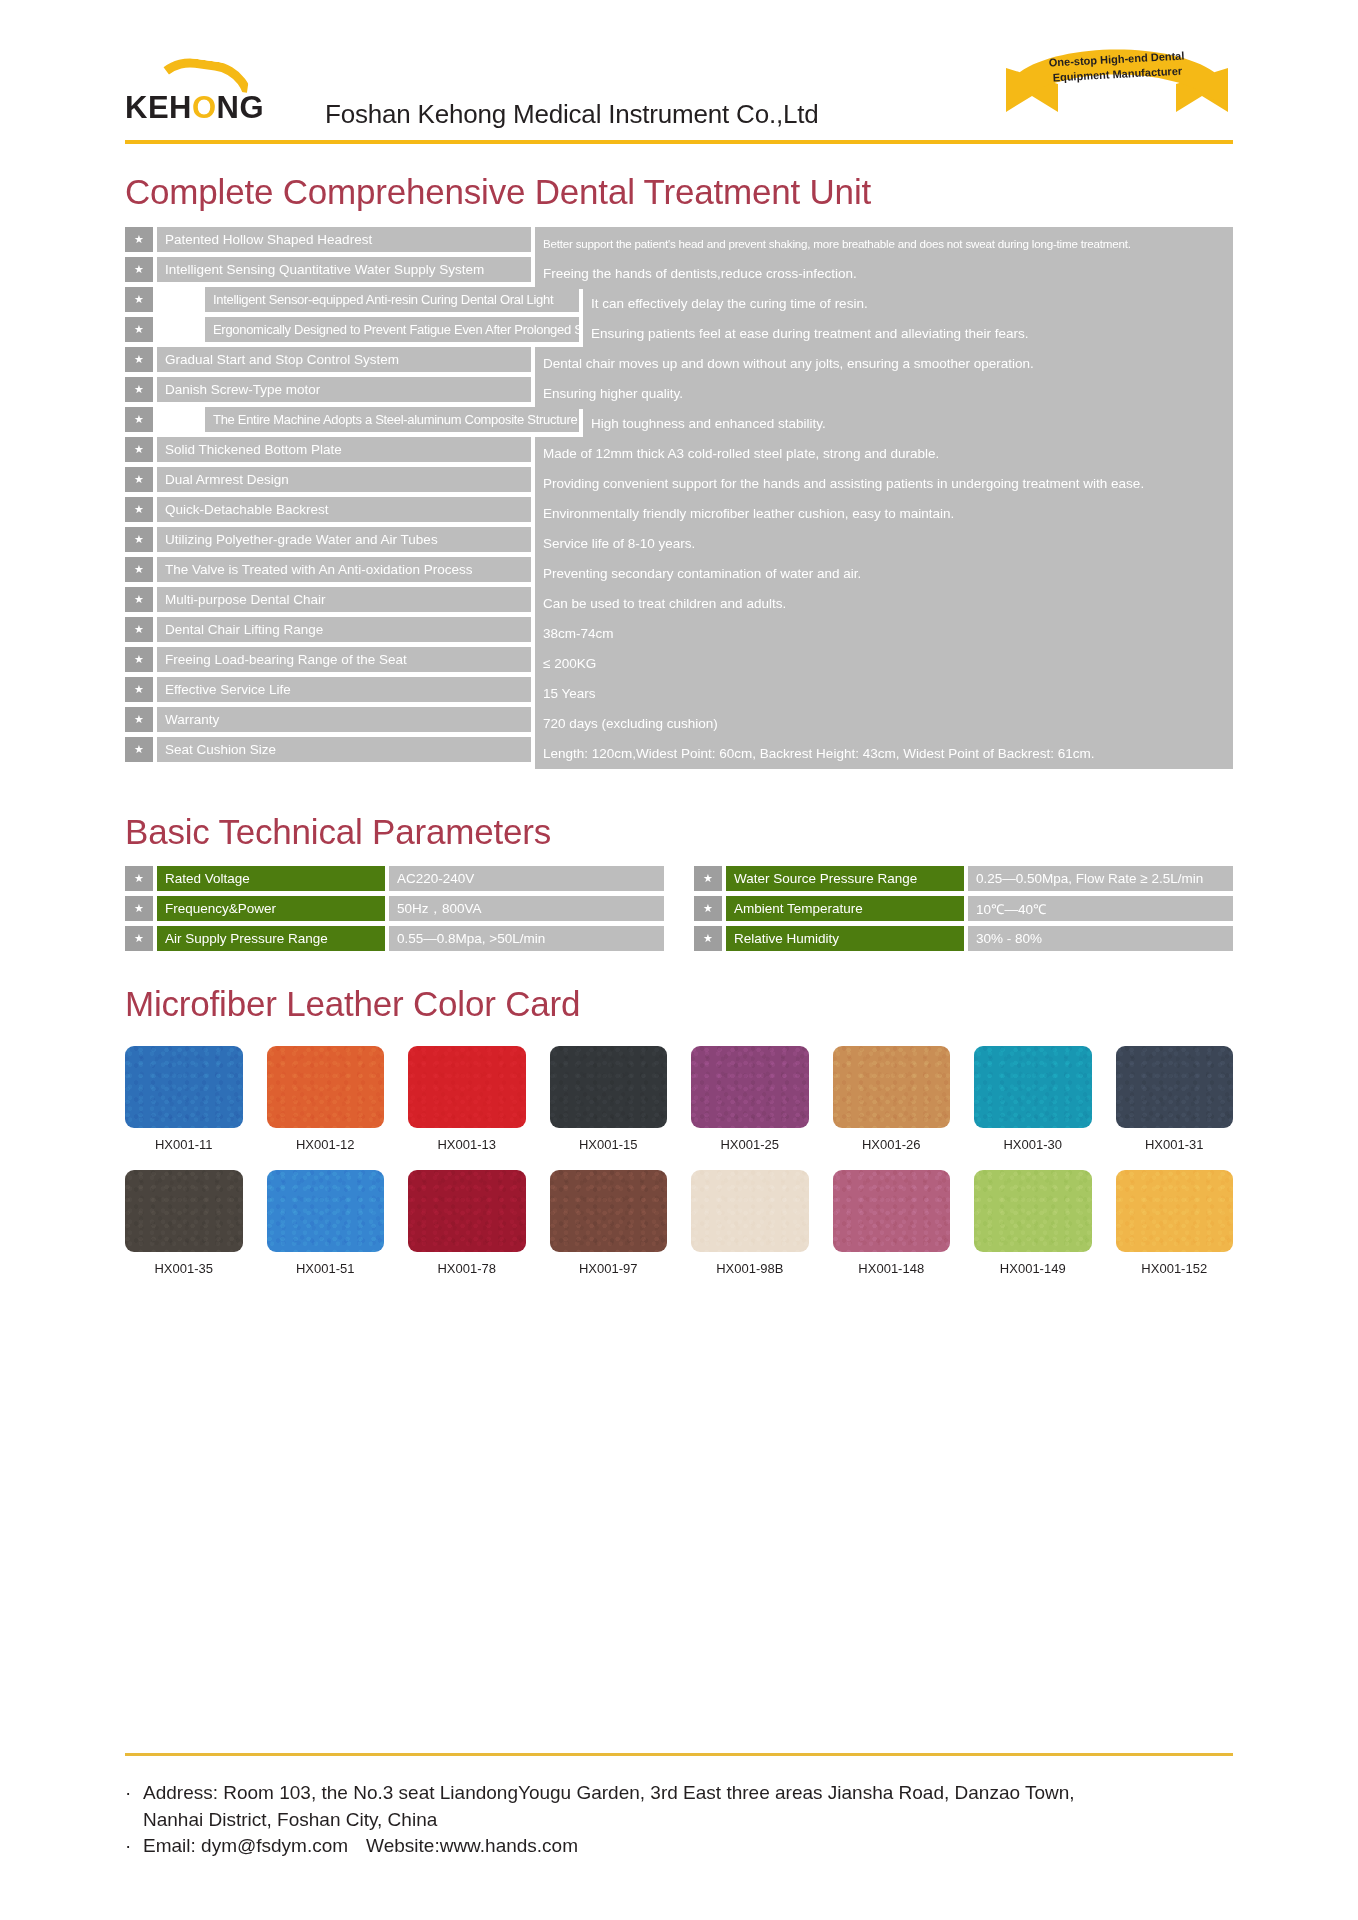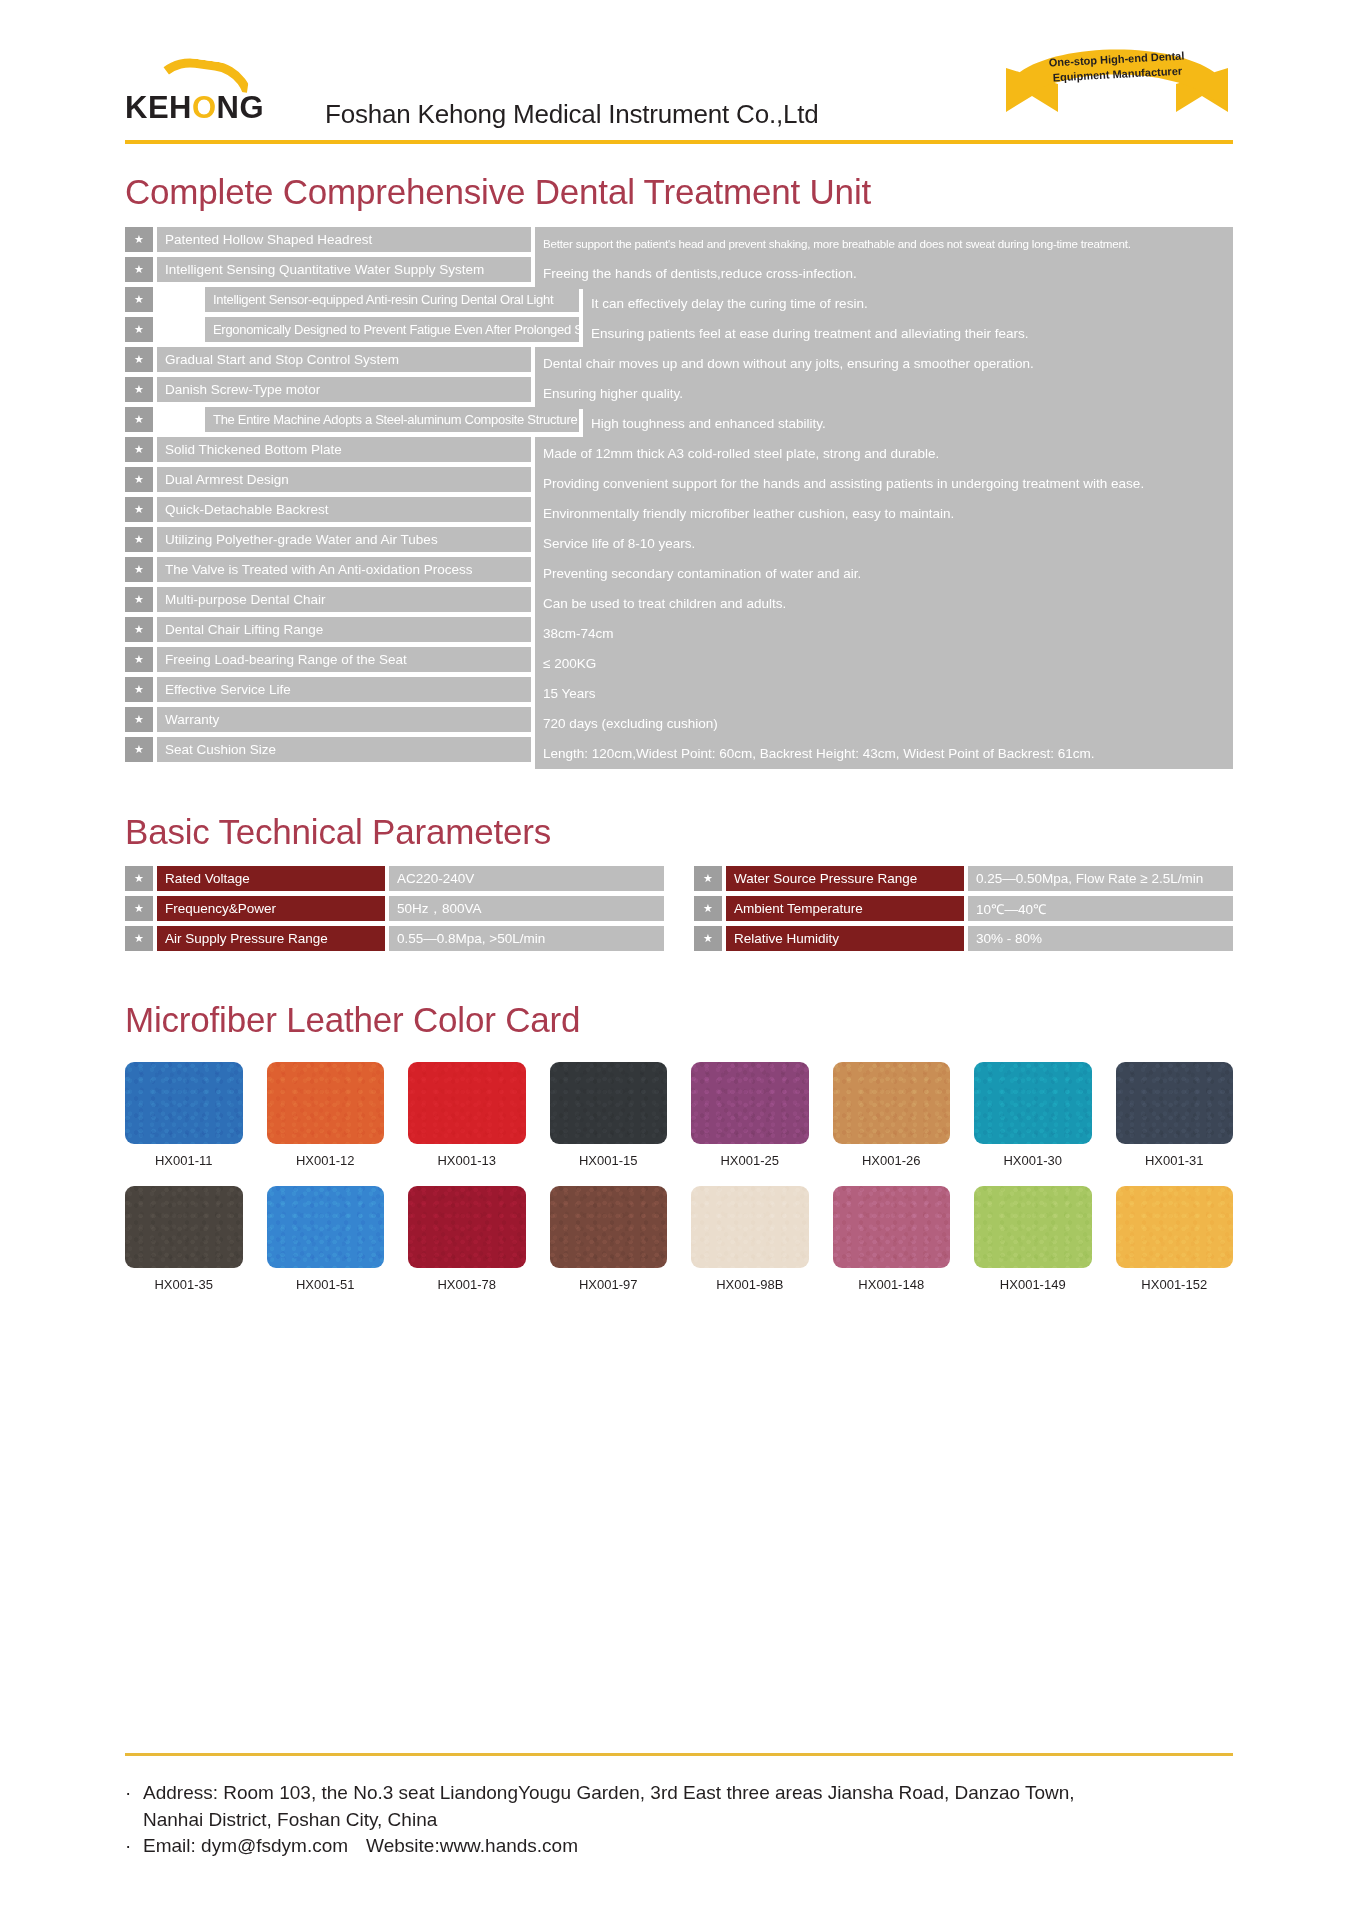--- a/index.html
+++ b/index.html
@@ -95,21 +95,21 @@
   
   .section-title {
     color: #A93B4E;
     font-size: 35px;
     font-weight: normal;
     padding-left: 125px;
     letter-spacing: -0.2px;
   }
   #features-title { margin-top: 42px; }
   #params-title { margin-top: 50px; }
-  #color-title { margin-top: 44px; }
+  #color-title { margin-top: 28px; }
 
   
   .table-wrap { padding: 0 125px; }
   #features-table { margin-top: 15px; }
   .frow {
     display: flex;
     align-items: stretch;
     gap: 4px;
     margin-bottom: 5px;
     height: 25px;
@@ -168,21 +168,21 @@
     flex: 0 0 28px;
     background: #9e9e9e;
     color: #fff;
     font-size: 11px;
     display: flex;
     align-items: center;
     justify-content: center;
   }
   .p-label {
     flex: 0 0 228px;
-    background: #7f1d1d;
+    background: #4d7c0f;
     color: #fff;
     display: flex;
     align-items: center;
     padding: 0 8px;
     font-size: 13.5px;
     white-space: nowrap;
   }
   .p-value {
     flex: 1 1 auto;
     background: #bdbdbd;

